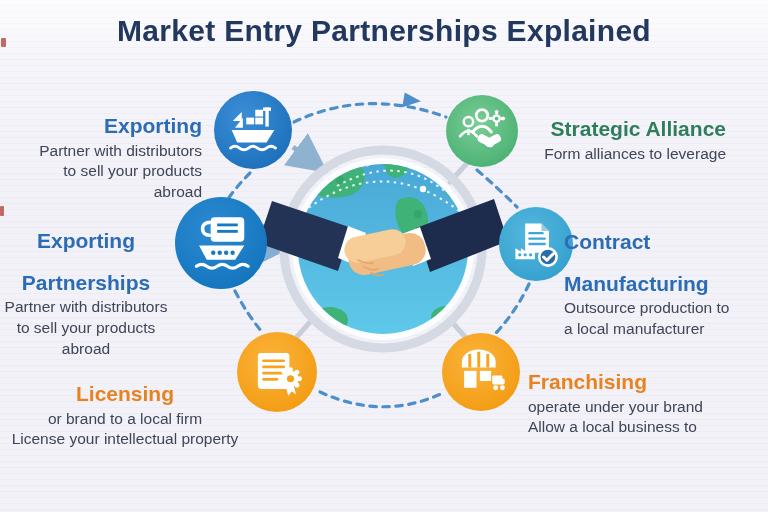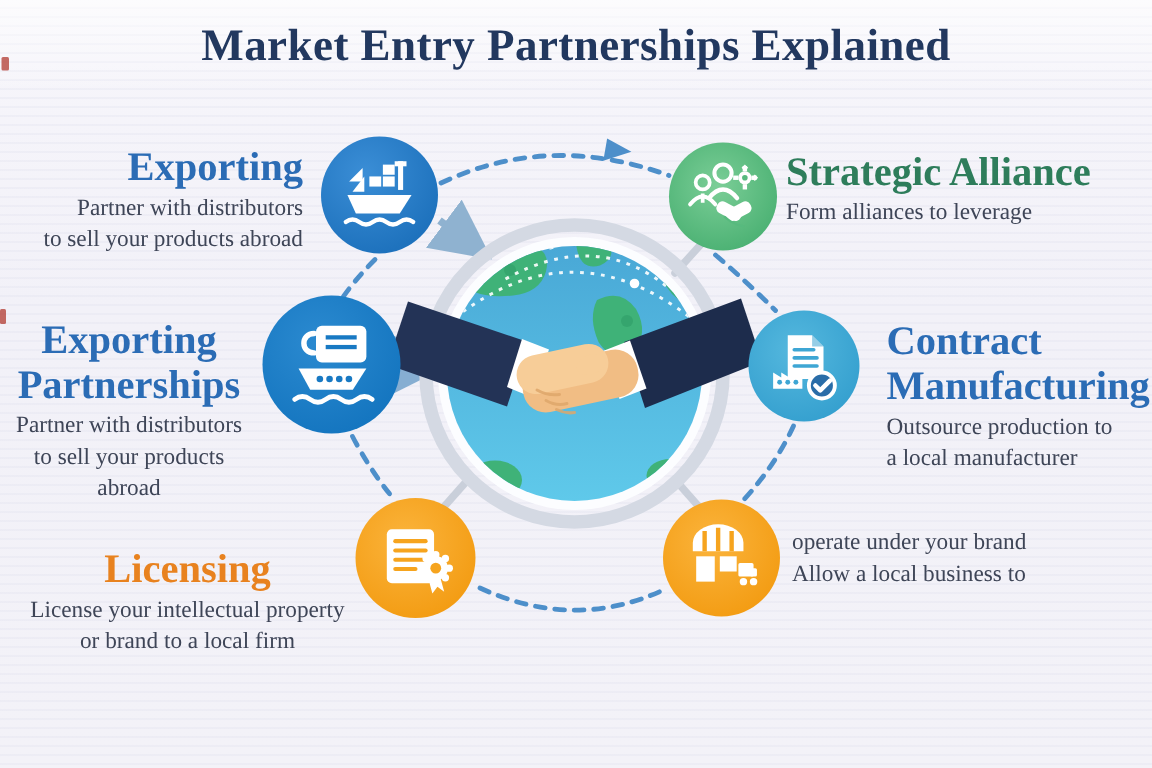--- a/index.html
+++ b/index.html
@@ -2,40 +2,39 @@
 <html><head>
 <meta charset="utf-8">
 <style>
   html,body{margin:0;padding:0;}
   body{font-family:"Liberation Sans",sans-serif;}
   .canvas{
     position:relative;width:768px;height:512px;overflow:hidden;
     background:
       repeating-linear-gradient(180deg, rgba(255,255,255,0) 0 5px, rgba(221,222,236,.28) 5px 6px),
       linear-gradient(180deg,#f7f6fb 0%,#f2f1f8 40%,#f3f2f8 100%);
-    font-family: Liberation Serif, serif;
   }
   .title-band{position:absolute;left:0;top:0;width:768px;height:62px;
     background:linear-gradient(180deg,rgba(255,255,255,.65),rgba(255,255,255,0));}
   h1.page-title{
     position:absolute;left:0;top:14px;width:768px;margin:0;text-align:center;
     font-size:30px;font-weight:700;color:#22385f;letter-spacing:.3px;
   }
   .layer-svg{position:absolute;left:0;top:0;z-index:1;}
   .node-circle{
     position:absolute;z-index:2;border-radius:50%;
     display:flex;align-items:center;justify-content:center;
   }
   .nc-exporting   {background:radial-gradient(circle at 38% 32%,#3b8ed6,#1e72bd 75%);}
   .nc-strategic   {background:radial-gradient(circle at 45% 40%,#7bce97,#4bb173 78%);}
   .nc-partnership {background:radial-gradient(circle at 40% 34%,#2b8ad0,#1576c0 75%);}
   .nc-contract    {background:radial-gradient(circle at 42% 36%,#55b8de,#35a0cf 78%);}
   .nc-orange      {background:radial-gradient(circle at 42% 36%,#fbb43c,#f39c13 78%);}
   .label{position:absolute;z-index:3;}
-  .label .hl{display:block;font-weight:700;font-size:27px;line-height:1.12;}
+  .label .hl{display:block;font-weight:700;font-size:21px;line-height:1.12;margin-top:18px;}
   .label .dl{display:block;font-size:15.5px;line-height:1.34;color:#3e4557;}
   .c-blue{color:#2b6cb5;}
   .c-green{color:#2e7d5b;}
   .c-orange{color:#e8821f;}
   .ta-right{text-align:right;}
   .ta-left{text-align:left;}
   .ta-center{text-align:center;}
   .heading{margin-bottom:3px;}
   .speck{position:absolute;z-index:4;background:#b23a30;opacity:.75;border-radius:1px;}
 </style>
@@ -257,54 +256,57 @@
   </div>
 
   <div class="label ta-right" style="left:18px;top:96px;width:184px;">
     <div class="heading">
       <span class="hl c-blue">Exporting</span>
     </div>
     <span class="dl">Partner with distributors</span>
     <span class="dl">to sell your products abroad</span>
   </div>
 
-  <div class="label ta-left" style="left:524px;top:99px;width:226px;">
+  <div class="label ta-left" style="left:500px;top:99px;width:226px;text-align:right;">
     <div class="heading">
       <span class="hl c-green">Strategic Alliance</span>
     </div>
     <span class="dl">Form alliances to leverage</span>
   </div>
 
   <div class="label ta-center" style="left:0px;top:211px;width:172px;">
     <div class="heading">
       <span class="hl c-blue">Exporting</span>
       <span class="hl c-blue">Partnerships</span>
     </div>
     <span class="dl">Partner with distributors</span>
     <span class="dl">to sell your products abroad</span>
   </div>
 
-  <div class="label ta-left" style="left:591px;top:212px;width:178px;">
+  <div class="label ta-left" style="left:564px;top:212px;width:178px;">
     <div class="heading">
       <span class="hl c-blue">Contract</span>
       <span class="hl c-blue">Manufacturing</span>
     </div>
     <span class="dl">Outsource production to</span>
     <span class="dl">a local manufacturer</span>
   </div>
 
   <div class="label ta-center" style="left:10px;top:364px;width:230px;">
     <div class="heading">
       <span class="hl c-orange">Licensing</span>
     </div>
+    <span class="dl">or brand to a local firm</span>
     <span class="dl">License your intellectual property</span>
-    <span class="dl">or brand to a local firm</span>
   </div>
 
   <div class="label ta-left" style="left:528px;top:352px;width:232px;">
+    <div class="heading">
+      <span class="hl c-orange">Franchising</span>
+    </div>
     <span class="dl">operate under your brand</span>
     <span class="dl">Allow a local business to</span>
   </div>
 
   <div class="speck" style="left:1px;top:38px;width:5px;height:9px;"></div>
   <div class="speck" style="left:0px;top:206px;width:4px;height:10px;"></div>
 
 </div>
 
 </body></html>

